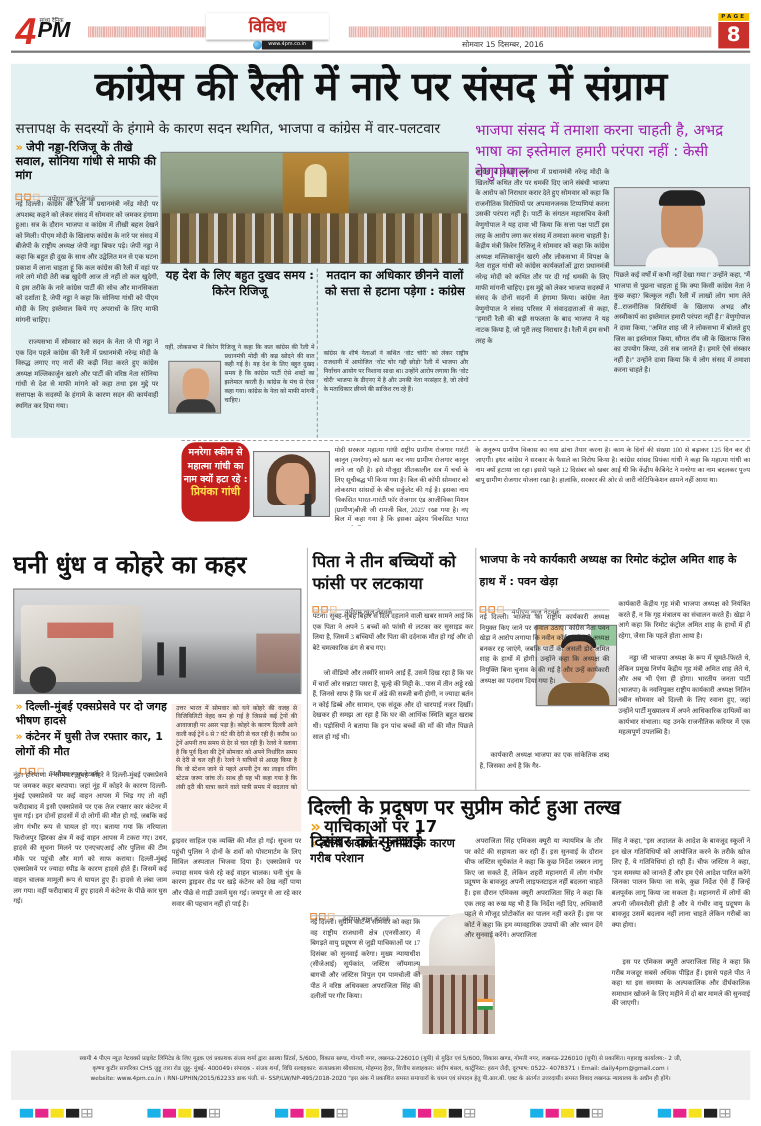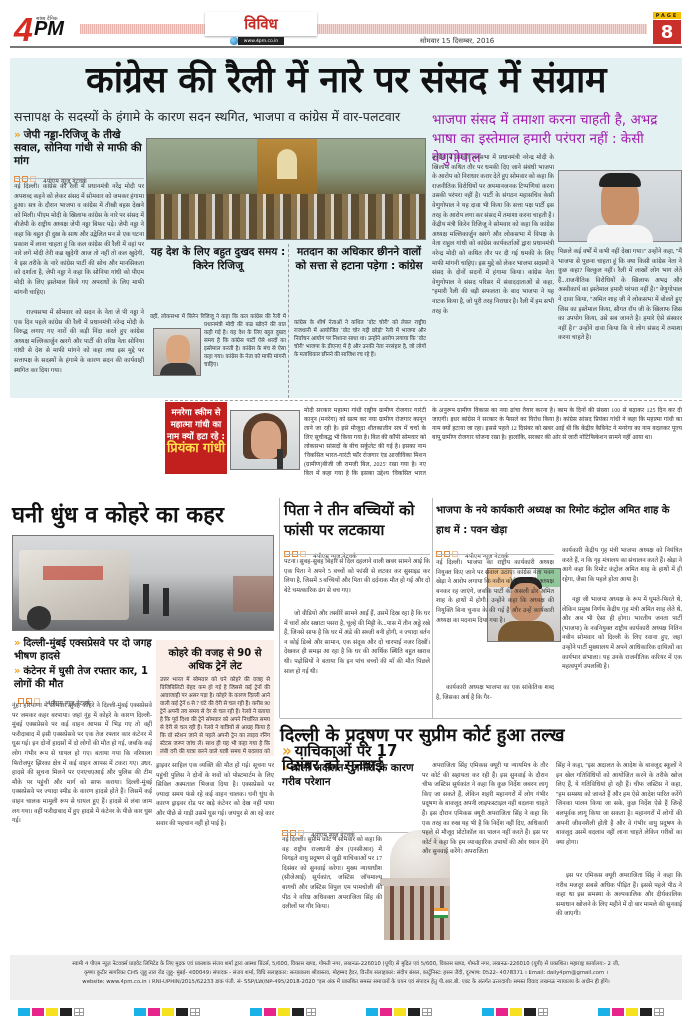--- a/index.html
+++ b/index.html
@@ -7,21 +7,21 @@
 body{font-family:"DejaVu Sans","Liberation Sans",sans-serif;color:#222;position:relative;}
 .abs{position:absolute;}
 .txt{font-family:"Liberation Serif","DejaVu Serif",serif;font-size:6.2px;line-height:9.6px;color:#333;text-align:justify;overflow:hidden;}
 .hd{font-family:"DejaVu Sans","Liberation Sans",sans-serif;font-weight:bold;color:#111;}
 
 #masthead{left:0;top:0;width:692px;height:50px;}
 .logo4{left:14px;top:12px;font-size:34px;font-weight:900;color:#d62e22;font-family:"Liberation Sans",sans-serif;font-style:italic;letter-spacing:-3px;line-height:34px;}
 .logoPM{left:34px;top:18px;font-size:20px;font-weight:900;color:#111;font-style:italic;font-family:"Liberation Sans",sans-serif;line-height:20px;}
 .logosmall{left:36px;top:15px;font-size:5px;color:#333;}
 .stripe{top:24px;height:10px;background:repeating-linear-gradient(90deg,#e9b4ad 0 1px,#f3d8d3 1px 2px);}
-.section-box{left:205px;top:12px;width:112px;height:24px;background:#fff;box-shadow:0 1px 2px #aaa;text-align:center;font-size:15px;font-weight:bold;color:#c62a24;line-height:24px;}
+.section-box{left:187px;top:12px;width:112px;height:24px;background:#fff;box-shadow:0 1px 2px #aaa;text-align:center;font-size:15px;font-weight:bold;color:#c62a24;line-height:24px;}
 .url{left:238px;top:37px;width:46px;height:8px;background:#222;color:#fff;font-size:4.5px;line-height:8px;text-align:center;}
 .globe{left:230px;top:37px;width:8px;height:8px;border-radius:50%;background:radial-gradient(circle at 35% 35%,#8cd3f5,#1d7bbf);}
 .dateline{left:420px;top:36px;font-size:7px;color:#333;}
 .page-lbl{left:653px;top:12px;width:28px;height:7px;background:#f4c000;font-size:5px;color:#222;text-align:center;line-height:7px;letter-spacing:2px;font-weight:bold;}
 .page-num{left:653px;top:20px;width:28px;height:24px;background:#c9302c;color:#fff;font-size:18px;font-weight:bold;text-align:center;line-height:24px;}
 .mastline{left:10px;top:46px;width:672px;height:1.5px;background:#777;}
 
 #banner{left:10px;top:58px;width:672px;height:340px;background:#e4f1f3;}
 .mainhead{left:14px;top:58px;width:664px;font-size:36px;line-height:44px;text-align:center;letter-spacing:-0.5px;}
 .subhead{left:14px;top:108px;width:410px;font-size:12.5px;color:#222;}
@@ -29,21 +29,21 @@
 .bullet{color:#f0a020;font-weight:bold;margin-right:3px;}
 .sq{display:inline-block;width:6px;height:6px;border:1.2px solid #e8893a;margin-right:2px;vertical-align:middle;}
 .sq.l{border-color:#f3c59c;}
 .byline{font-size:6px;color:#444;}
 .imgbox{background:#8a8a6a;border:1px solid #777;overflow:hidden;}
 .parliament{left:146px;top:138px;width:280px;height:102px;background:linear-gradient(180deg,#9aa88e 0%,#8b9a80 30%,#6f6a4a 55%,#7a5c34 100%);}
 .redbox{background:#c21f1f;color:#fff;font-weight:bold;text-align:center;}
 .photo-face{border-radius:40% 40% 35% 35%;}
 .dotline{border-top:1px dashed #999;}
 #venu-img{left:558px;top:170px;width:124px;height:72px;background:linear-gradient(180deg,#d9dde0,#c7cdd2);border:1px solid #888;}
-.mnrega-box{left:165px;top:402px;width:62px;height:72px;}
+.mnrega-box{left:165px;top:402px;width:62px;height:72px;border-radius:13px;}
 #priyanka{left:230px;top:410px;width:70px;height:60px;background:linear-gradient(180deg,#e8e8e8,#cfd4d6);}
 
 #fog-img{left:12px;top:535px;width:262px;height:96px;background:linear-gradient(180deg,#d8dadc 0%,#c7c9cb 40%,#8b8c8e 75%,#6b6d70 100%);}
 .trainbox{left:156px;top:640px;width:118px;height:116px;background:#fbeee8;}
 #pawan{left:487px;top:568px;width:74px;height:74px;background:linear-gradient(180deg,#f0f1f3,#c9c6c3);}
 #sc-img{left:370px;top:830px;width:80px;height:110px;}
 #footer{left:10px;top:955px;width:672px;height:45px;background:#efefef;font-size:5.3px;line-height:9px;color:#333;text-align:center;padding:4px 6px;}
 .vline{width:0;border-left:1px solid #bbb;}
 .hline{height:0;border-top:1px solid #bbb;}
 </style>
@@ -104,21 +104,21 @@
   <div class="abs" style="left:0;top:10px;width:124px;height:24px;font-size:22px;color:#3b7fc4;font-weight:bold;opacity:0.5;"></div>
   <div class="abs photo-face" style="left:42px;top:6px;width:38px;height:50px;background:#c8916a;"></div>
   <div class="abs" style="left:40px;top:2px;width:42px;height:14px;background:#222;border-radius:20px 20px 4px 4px;"></div>
   <div class="abs" style="left:28px;top:54px;width:66px;height:18px;background:#f4f4f4;border-radius:16px 16px 0 0;"></div>
 </div>
 <div class="abs txt" style="left:558px;top:246px;width:124px;height:150px;">पिछले कई वर्षों में कभी नहीं देखा गया।'' उन्होंने कहा, ''मैं भाजपा से पूछना चाहता हूं कि क्या किसी कांग्रेस नेता ने कुछ कहा? बिल्कुल नहीं। रैली में लाखों लोग भाग लेते हैं...राजनीतिक विरोधियों के खिलाफ अभद्र और अस्वीकार्य का इस्तेमाल हमारी परंपरा नहीं है।'' वेणुगोपाल ने दावा किया, ''अमित शाह जी ने लोकसभा में बोलते हुए जिस का इस्तेमाल किया, सौगत रॉय जी के खिलाफ जिस का उपयोग किया, उसे सब जानते है। हमारे ऐसे संस्कार नहीं है।'' उन्होंने दावा किया कि ये लोग संसद में तमाशा करना चाहते है।</div>
 
 <div class="abs dotline" style="left:165px;top:400px;width:517px;"></div>
 <div class="abs redbox mnrega-box">
   <div style="font-size:8.5px;line-height:12px;padding-top:4px;">मनरेगा स्कीम से महात्मा गांधी का नाम क्यों हटा रहे :</div>
-  <div style="font-size:13px;line-height:12px;color:#ffe04a;">प्रियंका गांधी</div>
+  <div style="font-size:10px;line-height:12px;color:#ffe04a;">प्रियंका गांधी</div>
 </div>
 <div id="priyanka" class="abs imgbox">
   <div class="abs" style="left:12px;top:2px;width:44px;height:46px;background:#5a3d2a;border-radius:22px 22px 6px 6px;"></div>
   <div class="abs photo-face" style="left:20px;top:10px;width:30px;height:38px;background:#d7a486;"></div>
   <div class="abs" style="left:46px;top:38px;width:6px;height:22px;background:#333;"></div>
 </div>
 <div class="abs txt" style="left:304px;top:406px;width:122px;height:72px;font-size:6px;line-height:9px;">मोदी सरकार महात्मा गांधी राष्ट्रीय ग्रामीण रोजगार गारंटी कानून (मनरेगा) को खत्म कर नया ग्रामीण रोजगार कानून लाने जा रही है। इसे मौजूदा शीतकालीन सत्र में चर्चा के लिए सूचीबद्ध भी किया गया है। बिल की कॉपी सोमवार को लोकसभा सांसदों के बीच सर्कुलेट की गई है। इसका नाम 'विकसित भारत-गारंटी फॉर रोजगार एंड आजीविका मिशन (ग्रामीण)बीजी जी रामजी बिल, 2025' रखा गया है। नए बिल में कहा गया है कि इसका उद्देश्य 'विकसित भारत 2047' के विजन</div>
 <div class="abs txt" style="left:432px;top:406px;width:250px;height:72px;font-size:6px;line-height:9px;">के अनुरूप ग्रामीण विकास का नया ढांचा तैयार करना है। काम के दिनों की संख्या 100 से बढ़ाकर 125 दिन कर दी जाएगी। इधर कांग्रेस ने सरकार के फैसले का विरोध किया है। कांग्रेस सांसद प्रियंका गांधी ने कहा कि महात्मा गांधी का नाम क्यों हटाया जा रहा। इससे पहले 12 दिसंबर को खबर आई थी कि केंद्रीय कैबिनेट ने मनरेगा का नाम बदलकर पूज्य बापू ग्रामीण रोजगार योजना रखा है। हालांकि, सरकार की ओर से जारी नोटिफिकेशन सामने नहीं आया था।</div>
 
 <div class="abs hd" style="left:12px;top:498px;width:270px;font-size:22px;line-height:34px;">घनी धुंध व कोहरे का कहर</div>
@@ -135,21 +135,20 @@
 </div>
 <div class="abs hd" style="left:14px;top:664px;width:140px;font-size:10px;line-height:13px;">
   <span class="bullet">»</span><span>कंटेनर में घुसी तेज रफ्तार कार, 1 लोगों की मौत</span>
 </div>
 <div class="abs" style="left:18px;top:690px;width:136px;height:9px;">
   <span class="sq"></span><span class="sq"></span><span class="sq l"></span>
   <span class="byline">4पीएम न्यूज़ नेटवर्क</span>
 </div>
 <div class="abs txt" style="left:12px;top:700px;width:140px;height:245px;">नूंह। हरियाणा में सोमवार सुबह कोहरे ने दिल्ली-मुंबई एक्सप्रेसवे पर जमकर कहर बरपाया। जहां नूंह में कोहरे के कारण दिल्ली-मुंबई एक्सप्रेसवे पर कई वाहन आपस में भिड़ गए तो वहीं फरीदाबाद में इसी एक्सप्रेसवे पर एक तेज रफ्तार कार कंटेनर में घुस गई। इन दोनों हादसों में दो लोगों की मौत हो गई, जबकि कई लोग गंभीर रूप से घायल हो गए। बताया गया कि नरियाला फिरोजपुर झिरका क्षेत्र में कई वाहन आपस में टकरा गए। उधर, हादसे की सूचना मिलने पर एनएचएआई और पुलिस की टीम मौके पर पहुंची और मार्ग को साफ कराया। दिल्ली-मुंबई एक्सप्रेसवे पर ज्यादा स्पीड के कारण हादसे होते हैं। जिसमें कई वाहन चालक मामूली रूप से घायल हुए हैं। हादसे से लंबा जाम लग गया। वहीं फरीदाबाद में हुए हादसे में कंटेनर के पीछे कार घुस गई।</div>
 <div class="abs trainbox">
-  <div class="hd" style="font-size:10px;line-height:13px;text-align:center;padding:6px 4px 3px;">कोहरे की वजह से 90 से अधिक ट्रेनें लेट</div>
   <div class="txt" style="font-size:5.5px;line-height:8px;padding:0 4px;height:78px;background:transparent;">उत्तर भारत में सोमवार को घने कोहरे की वजह से विजिबिलिटी बेहद कम हो गई है जिससे कई ट्रेनों की आवाजाही पर असर पड़ा है। कोहरे के कारण दिल्ली आने वाली कई ट्रेनें 6 से 7 घंटे की देरी से चल रही हैं। करीब 90 ट्रेनें अपनी तय समय से देर से चल रही हैं। रेलवे ने बताया है कि पूर्व दिशा की ट्रेनें सोमवार को अपने निर्धारित समय से देरी से चल रही हैं। रेलवे ने यात्रियों से आग्रह किया है कि वो स्टेशन जाने से पहले अपनी ट्रेन का लाइव रनिंग स्टेटस जरूर जांच लें। साथ ही यह भी कहा गया है कि लंबी दूरी की यात्रा करने वाले यात्री समय में बदलाव को ध्यान में रखें।</div>
 </div>
 <div class="abs txt" style="left:156px;top:760px;width:118px;height:185px;">ड्राइवर साहिल एक व्यक्ति की मौत हो गई। सूचना पर पहुंची पुलिस ने दोनों के शवों को पोस्टमार्टम के लिए सिविल अस्पताल भिजवा दिया है। एक्सप्रेसवे पर ज्यादा समय फंसे रहे कई वाहन चालक। घनी धुंध के कारण ड्राइवर रोड पर खड़े कंटेनर को देख नहीं पाया और पीछे से गाड़ी उसमें घुस गई। जयपुर से आ रहे कार सवार की पहचान नहीं हो पाई है।</div>
 
 <div class="abs vline" style="left:279px;top:498px;height:220px;"></div>
 <div class="abs hd" style="left:284px;top:500px;width:148px;font-size:15px;line-height:20px;">पिता ने तीन बच्चियों को फांसी पर लटकाया</div>
 <div class="abs" style="left:284px;top:543px;width:146px;height:9px;">
   <span class="sq"></span><span class="sq"></span><span class="sq l"></span>
   <span class="byline">4पीएम न्यूज़ नेटवर्क</span>
 </div>

